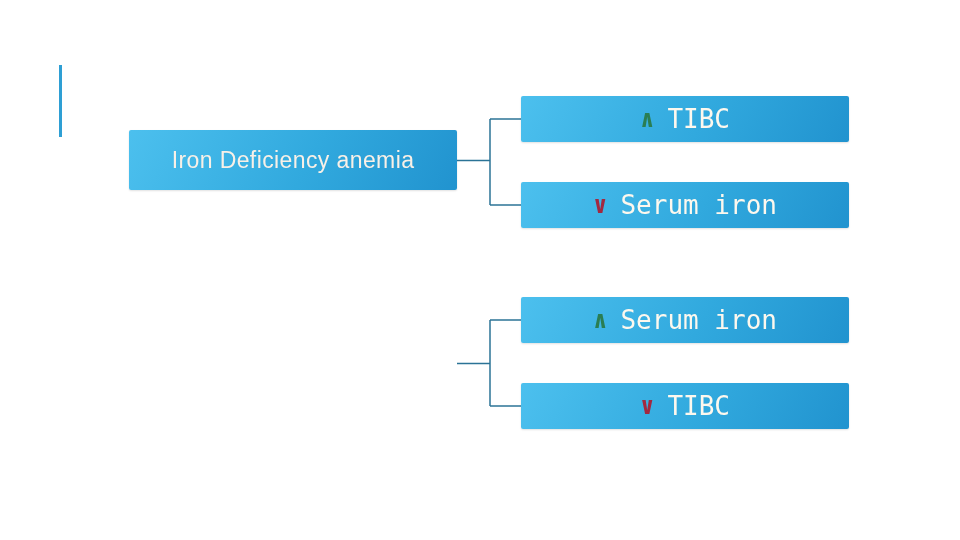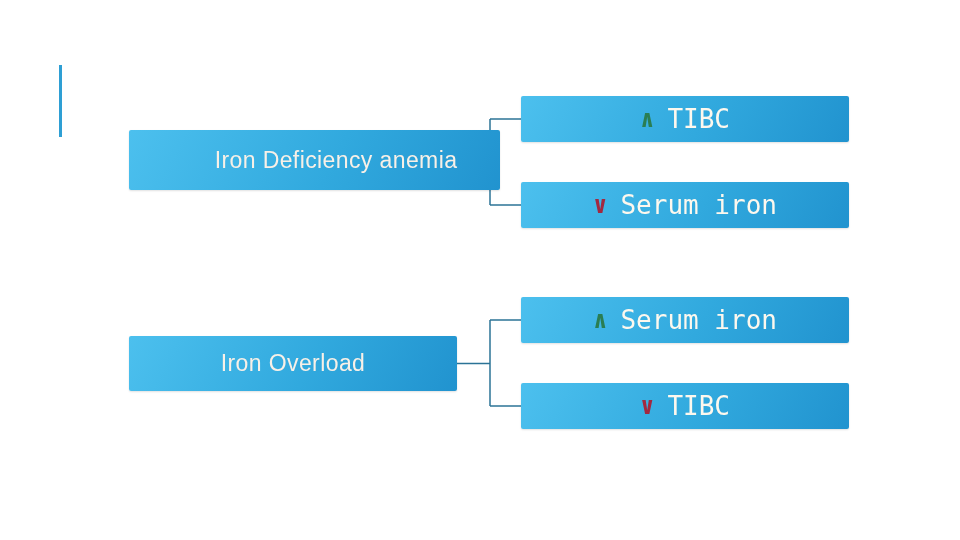--- a/index.html
+++ b/index.html
@@ -43,21 +43,21 @@
   .parent-box {
     left: 129px;
     width: 328px;
   }
   .parent-box .parent-label {
     color: #f8f0e7;
     font-size: 23px;
     letter-spacing: 0.4px;
     white-space: nowrap;
   }
-  .parent-1 { top: 130px; height: 60px; padding-left: 43px; }
+  .parent-1 { top: 130px; height: 60px; }
   .parent-2 { top: 336px; height: 55px; }
   .child-box {
     left: 521px;
     width: 328px;
     height: 46px;
     font-family: "DejaVu Sans Mono", monospace;
   }
   .child-1 { top: 96px; }
   .child-2 { top: 182px; }
   .child-3 { top: 297px; }
@@ -103,23 +103,20 @@
   <div class="box child-box child-1">
     <span class="arrow arrow-up">∧</span>
     <span class="child-label">TIBC</span>
   </div>
 
   <div class="box child-box child-2">
     <span class="arrow arrow-down">∨</span>
     <span class="child-label">Serum iron</span>
   </div>
 
-  <div class="box parent-box parent-2">
-    <span class="parent-label">Iron Overload</span>
-  </div>
 
   <div class="box child-box child-3">
     <span class="arrow arrow-up">∧</span>
     <span class="child-label">Serum iron</span>
   </div>
 
   <div class="box child-box child-4">
     <span class="arrow arrow-down">∨</span>
     <span class="child-label">TIBC</span>
   </div>

